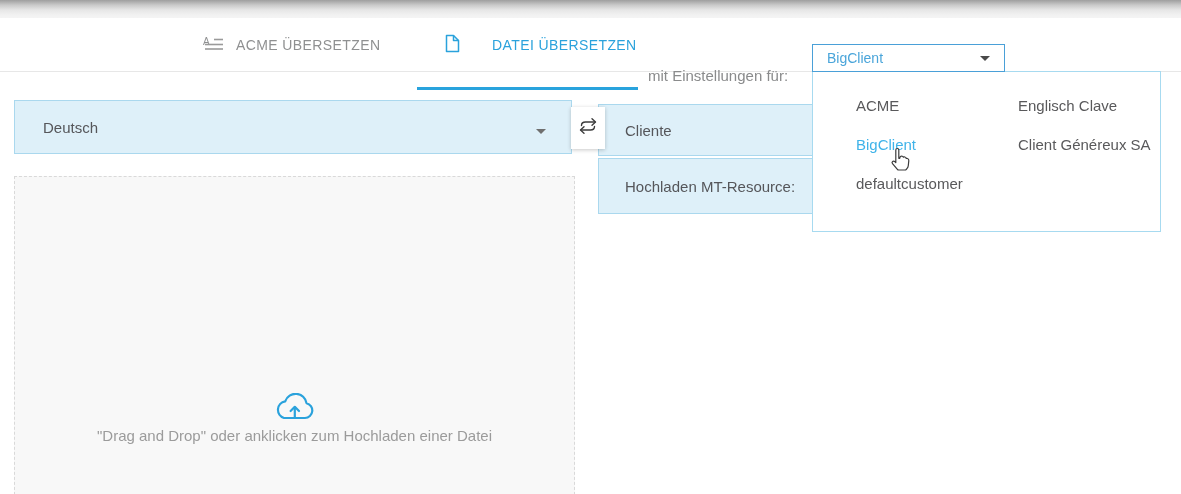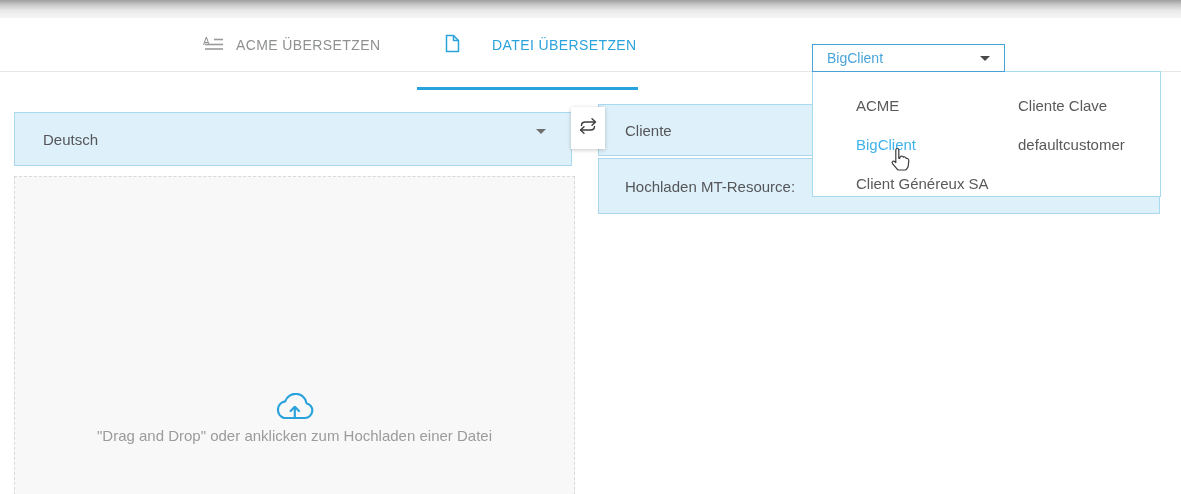--- a/index.html
+++ b/index.html
@@ -23,34 +23,34 @@
 
   
   #client-select { left:812px; top:44px; width:193px; height:28px; background:#fff;
     border:1px solid #4aa0d8; z-index:30; display:flex; align-items:center; cursor:pointer; }
   #client-select .val { margin-left:14px; font-size:14px; color:#4aa5da; flex:1; }
   .caret { width:0; height:0; border-left:5px solid transparent; border-right:5px solid transparent;
            border-top:5px solid #4a4a4a; }
   #client-select .caret { margin-right:14px; }
 
   
-  #client-dropdown { left:812px; top:71px; width:349px; height:126px; background:#fff;
+  #client-dropdown { left:812px; top:71px; width:349px; height:161px; background:#fff;
     border:1px solid #a7daf0; z-index:20;
     display:grid; grid-template-columns:162px 1fr; grid-auto-rows:39px;
     padding:25px 0 0 43px; }
   .dd-item { font-size:15px; color:#59595b; cursor:pointer; }
   .dd-item.highlight { color:#3fb3e9; }
 
   
   #cursor { left:888px; top:146px; z-index:40; }
 
   
   .lang-bar { background:#def0f9; border:1px solid #aad8ee; color:#55565a; font-size:15px;
               display:flex; align-items:center; cursor:pointer; }
-  #source-lang { left:14px; top:112px; width:558px; height:54px; padding-left:28px; }
+  #source-lang { left:14px; top:100px; width:558px; height:54px; padding-left:28px; }
   #target-lang { left:598px; top:104px; width:562px; height:52px; padding-left:26px; }
   #mt-resource-bar { left:598px; top:158px; width:562px; height:56px; padding-left:26px;
     background:#def0f9; border:1px solid #aad8ee; color:#55565a; font-size:15px;
     display:flex; align-items:center; }
 
   
   #swap-btn { left:571px; top:107px; width:34px; height:42px; background:#fff; z-index:10;
     box-shadow:0 1px 4px rgba(0,0,0,.22); display:flex; align-items:center; justify-content:center;
     cursor:pointer; }
 
@@ -81,33 +81,34 @@
   <div class="tab" id="tab-file">
     <span>
       <svg width="15" height="19" viewBox="0 0 15 19" fill="none" stroke="#2aa2dc" stroke-width="1.5" stroke-linejoin="round">
         <path d="M1.5 1.5 h7 l5 5 v11 h-12 z"></path>
         <path d="M8.5 1.5 v5 h5"></path>
       </svg>
     </span>
     <span>DATEI ÜBERSETZEN</span>
   </div>
   <div id="tab-underline" class="abs"></div>
+  <span id="settings-label" class="abs">mit Einstellungen für:</span>
 </div>
 
 <div id="client-select" class="abs">
   <span class="val">BigClient</span>
   <span class="caret"></span>
 </div>
 
 <div id="client-dropdown" class="abs">
   <div class="dd-item">ACME</div>
-  <div class="dd-item">Cliente Clave</div>
+  <div class="dd-item">Englisch Clave</div>
   <div class="dd-item highlight">BigClient</div>
+  <div class="dd-item">Client Généreux SA</div>
   <div class="dd-item">defaultcustomer</div>
-  <div class="dd-item">Client Généreux SA</div>
 </div>
 
 <div id="cursor" class="abs">
   <svg width="24" height="28" viewBox="0 0 24 28">
     <path d="M9.2 2.5c.9 0 1.6.7 1.6 1.6v8.2l.9.1.3-1c.3-1 1.4-1.5 2.3-1.2.5.2.9.5 1.1 1 .4-.3 1-.4 1.5-.2.7.2 1.2.8 1.3 1.5.4-.1.8-.1 1.2 0 .9.3 1.5 1.2 1.4 2.1l-.5 4.9c-.1 1.2-.6 2.3-1.4 3.2l-.7.8c-.3.3-.7.5-1.1.5h-6.4c-.5 0-1-.2-1.3-.6l-4.9-5.8c-.5-.6-.5-1.6.1-2.1.6-.6 1.5-.6 2.1 0l1.1 1.1V4.1c0-.9.7-1.6 1.4-1.6z" fill="#ffffff" stroke="#3c3c3c" stroke-width="1.2" stroke-linejoin="round"></path>
   </svg>
 </div>
 
 <div id="source-lang" class="abs lang-bar">
   <span>Deutsch</span>

